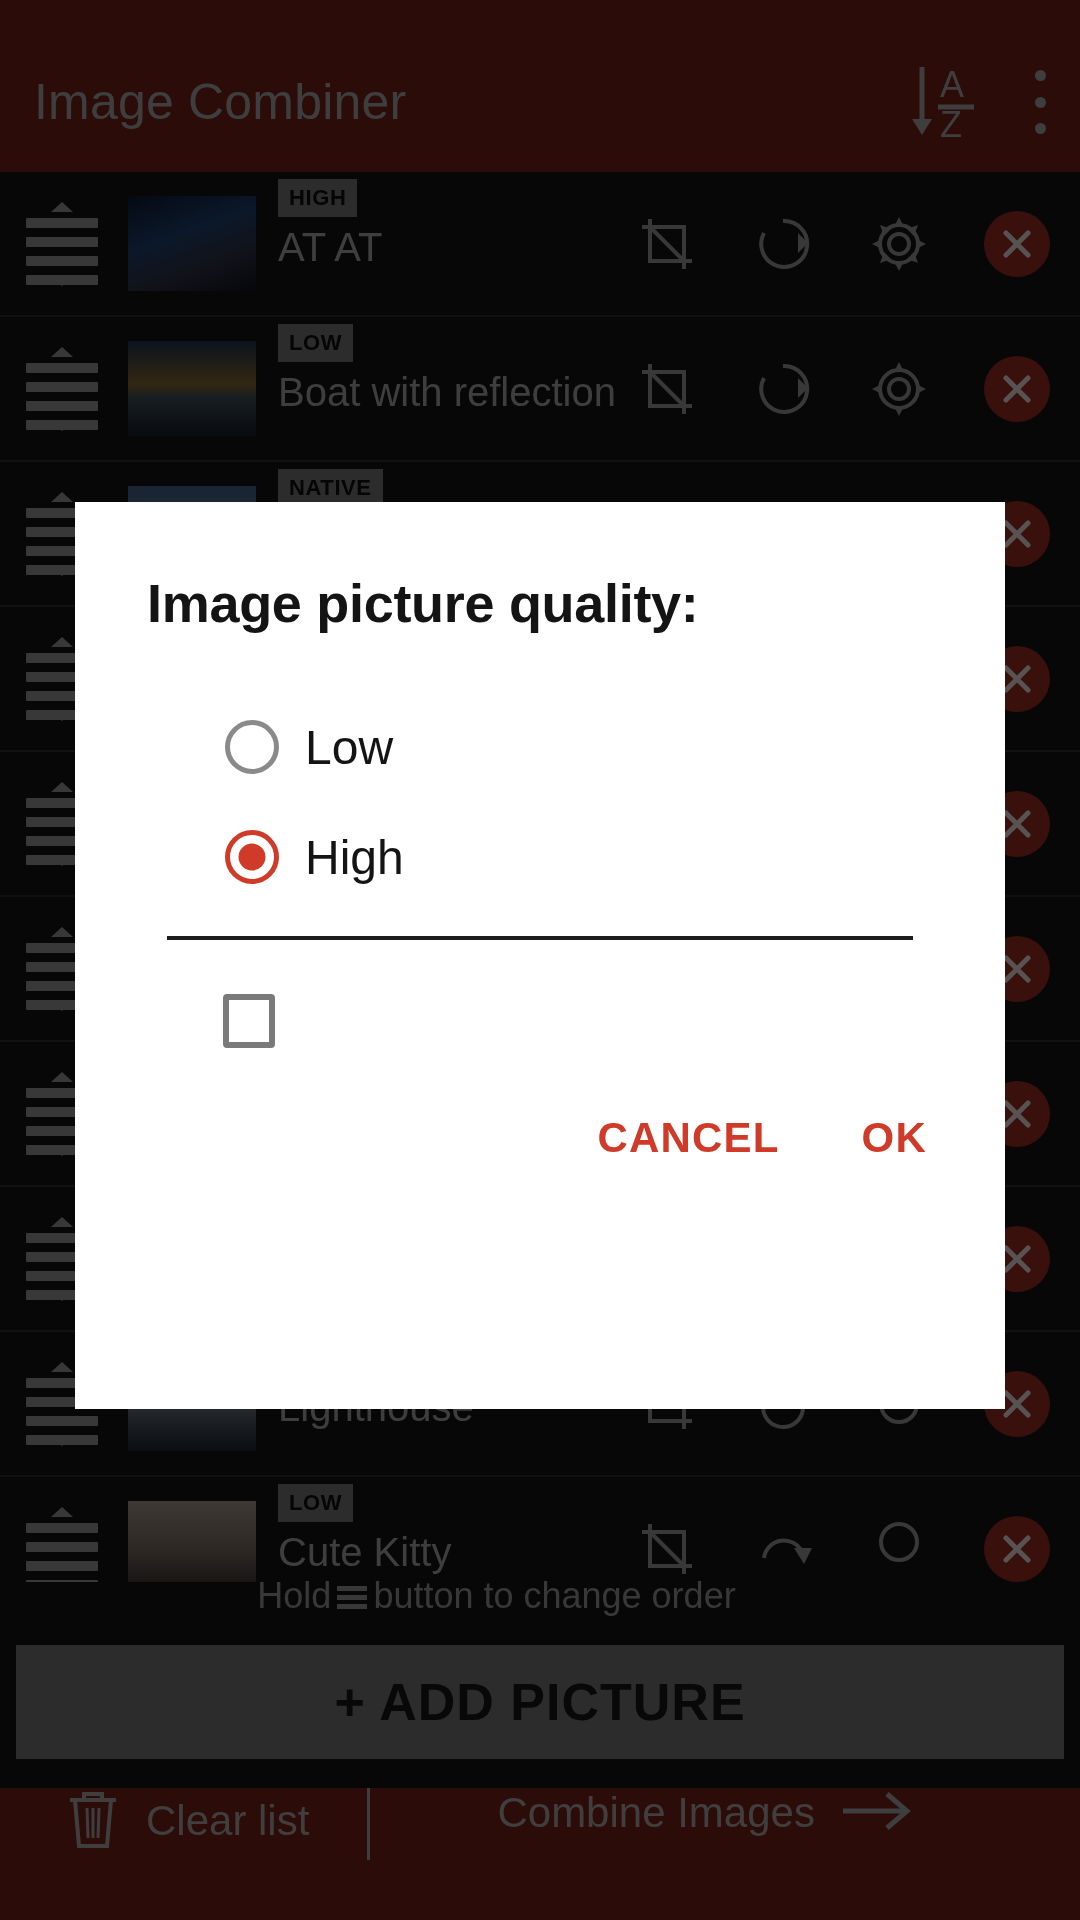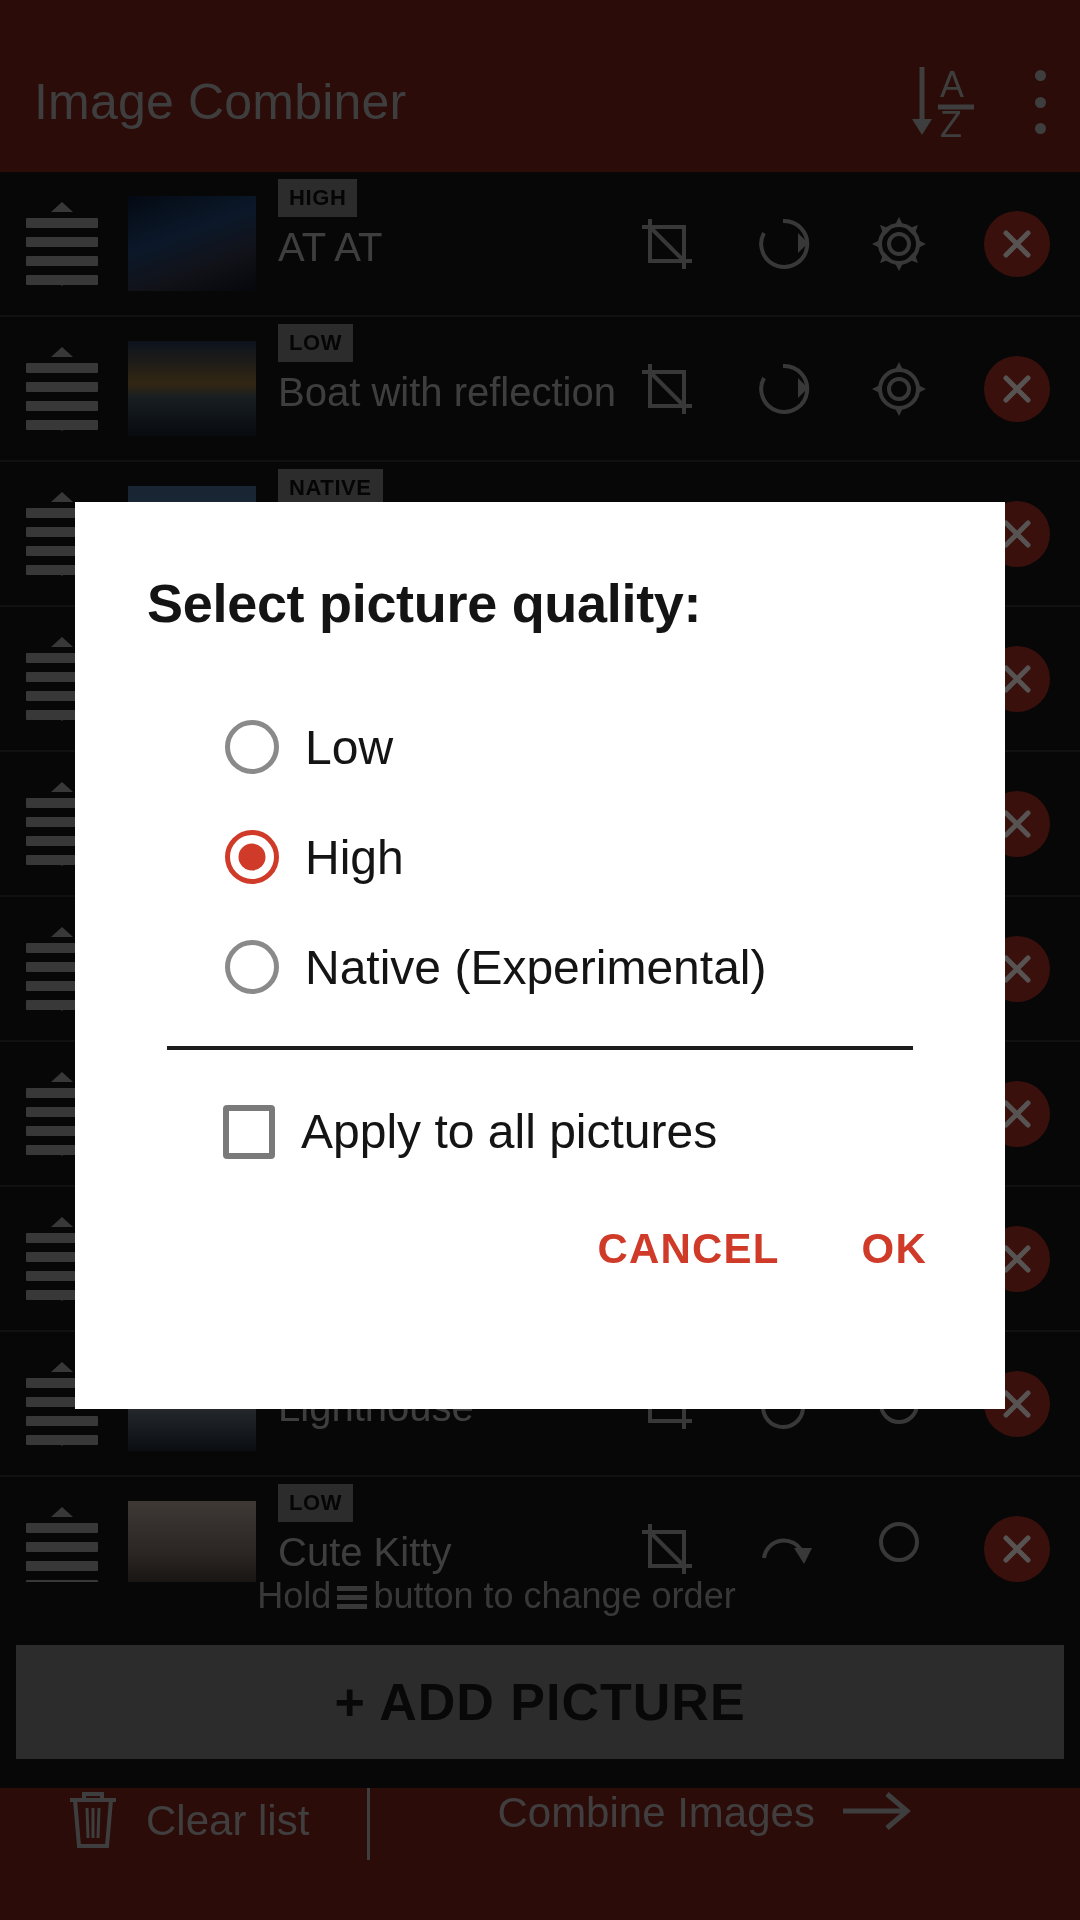--- a/index.html
+++ b/index.html
@@ -514,42 +514,37 @@
             <path d="M2 23 L62 23" stroke="#9b9b9b" stroke-width="5"></path>
             <path d="M46 6 L66 23 L46 40" stroke="#9b9b9b" stroke-width="5" fill="none"></path>
           </svg>
       </div>
     </div>
   </div>
 
   <div class="scrim"></div>
 
   <div class="dialog">
-    <div class="dlg-title">Select picture quality:</div>
+    <div class="dlg-title">Image picture quality:</div>
 
     <div class="opts">
       <div class="opt">
         <div class="radio"></div>
         <div class="opt-label">Low</div>
       </div>
       <div class="opt">
         <div class="radio checked"></div>
         <div class="opt-label">High</div>
       </div>
-      <div class="opt">
-        <div class="radio"></div>
-        <div class="opt-label">Native (Experimental)</div>
-      </div>
     </div>
 
     <div class="divider"></div>
 
     <div class="checkrow">
       <div class="checkbox"></div>
-      <div class="check-label">Apply to all pictures</div>
     </div>
 
     <div class="actions">
       <div class="act">CANCEL</div>
       <div class="act">OK</div>
     </div>
   </div>
 
 </div>
 

